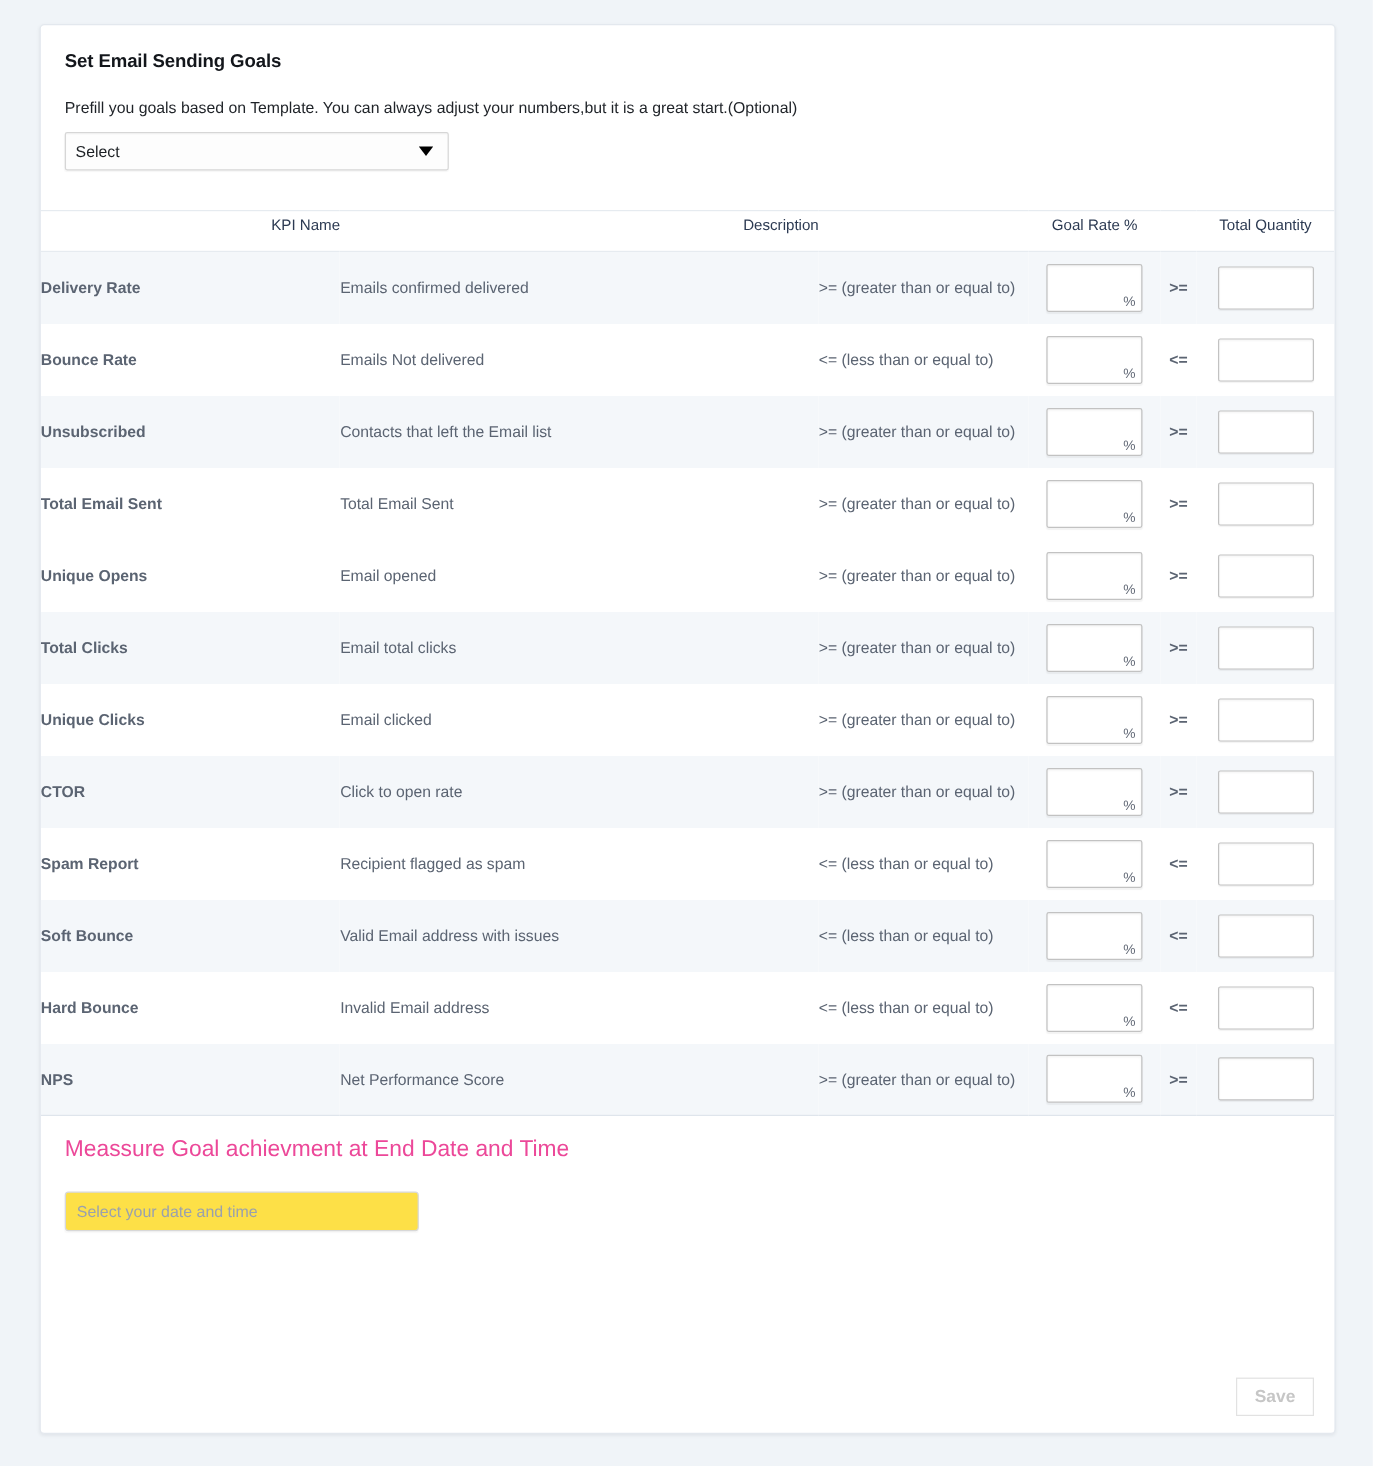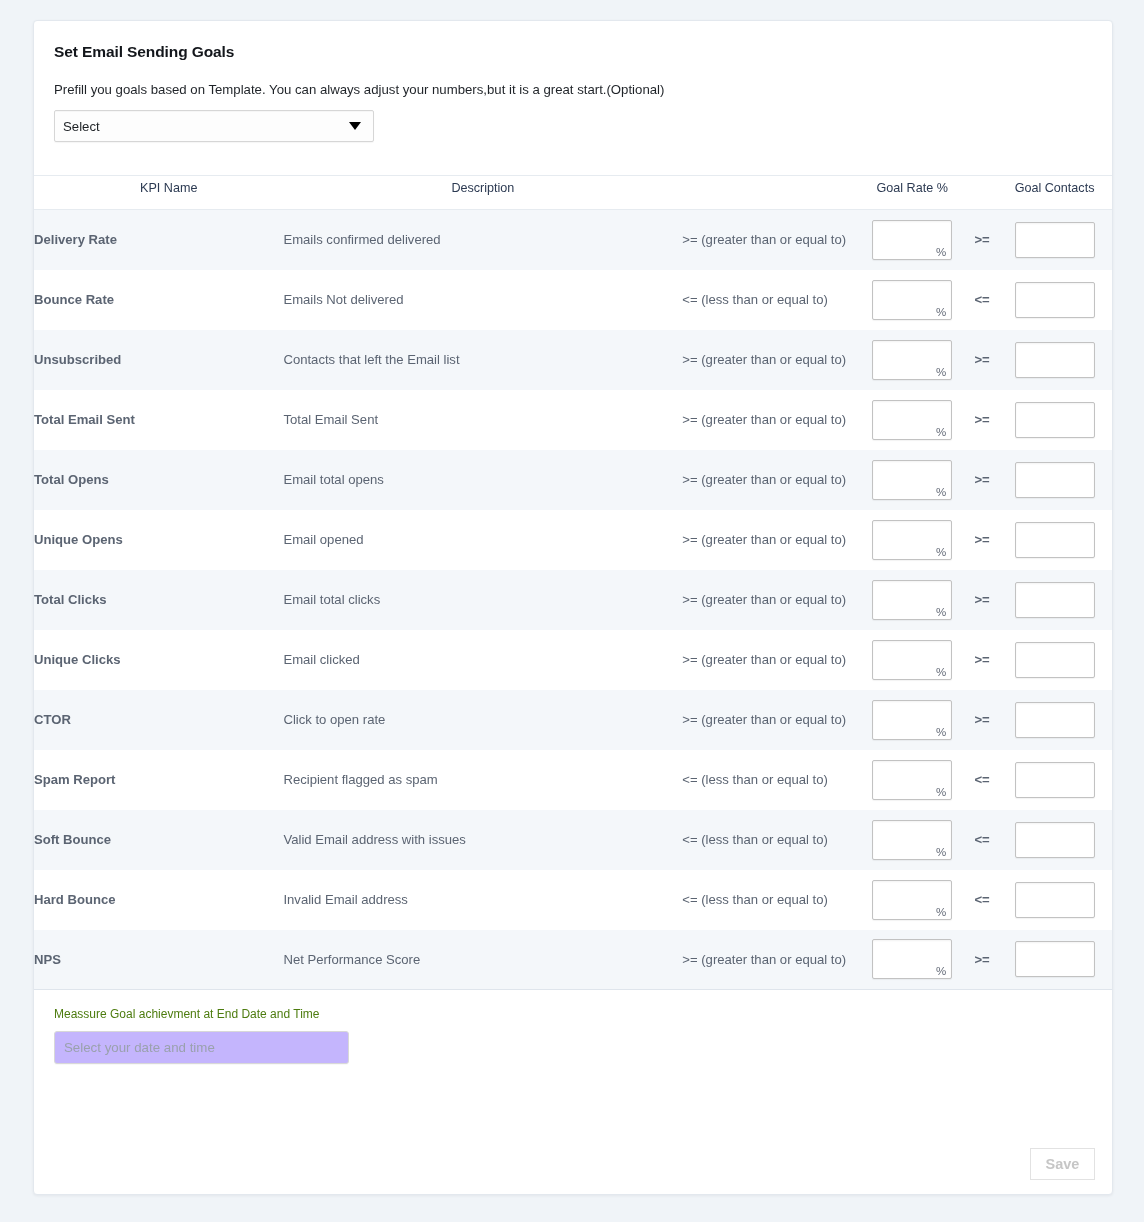--- a/index.html
+++ b/index.html
@@ -82,21 +82,21 @@
     margin-top: 33px;
     width: 100%;
     border-collapse: collapse;
     border-top: 1px solid #e6ebf0;
     border-bottom: 1px solid #dfe5ec;
   }
   .kpi-table thead th {
     font-size: 12.6px;
     font-weight: normal;
     color: #2c3a52;
-    text-align: center;
+    text-align: right;
     padding: 0 0 14px 0;
     background: #ffffff;
     border-bottom: 1px solid #e6ebf0;
     vertical-align: bottom;
   }
   .kpi-table thead tr { height: 34px; }
 
   .col-kpi   { width: 250px; padding-left: 20px !important; }
   .col-desc  { width: 400px; }
   .col-op    { width: 175px; }
@@ -182,30 +182,30 @@
     font-size: 13px;
     color: #333;
     padding: 0 6px;
   }
 
   
   .footer-section {
     padding: 17px 20px 0 20px;
   }
   .date-label {
-    font-size: 12px;
-    color: #4d7c0f;
-    margin-bottom: 10px;
+    font-size: 19px;
+    color: #ec4899;
+    margin-bottom: 24px;
   }
   .date-input {
     width: 295px;
     height: 33px;
     border: 1px solid #d8d8d8;
     border-radius: 3px;
-    background: #c4b5fd;
+    background: #fde047;
     font-family: "Liberation Sans", sans-serif;
     font-size: 13.3px;
     color: #3b4250;
     padding: 0 9px;
     outline: none;
     box-shadow: 0 1px 1px rgba(0,0,0,0.03);
   }
   .date-input::placeholder { color: #9aa1ad; }
 
   .save-row {
@@ -243,21 +243,21 @@
   </div>
 
   <table class="kpi-table">
     <thead>
       <tr>
         <th class="col-kpi">KPI Name</th>
         <th class="col-desc">Description</th>
         <th class="col-op"></th>
         <th class="col-rate">Goal Rate %</th>
         <th class="col-gap"></th>
-        <th class="col-qty">Goal Contacts</th>
+        <th class="col-qty">Total Quantity</th>
       </tr>
     </thead>
     <tbody id="kpi-body">
         <tr class="alt">
           <td class="cell-kpi">Delivery Rate</td>
           <td class="cell-desc">Emails confirmed delivered</td>
           <td class="cell-op">&gt;= (greater than or equal to)</td>
           <td class="cell-rate"><span class="rate-box"><input type="text" style=""><span class="pct-sign">%</span></span></td>
           <td class="cell-sign">&gt;=</td>
           <td class="cell-qty"><span class="qty-box"><input type="text" style=""></span></td>
@@ -274,28 +274,20 @@
           <td class="cell-kpi">Unsubscribed</td>
           <td class="cell-desc">Contacts that left the Email list</td>
           <td class="cell-op">&gt;= (greater than or equal to)</td>
           <td class="cell-rate"><span class="rate-box"><input type="text" style=""><span class="pct-sign">%</span></span></td>
           <td class="cell-sign">&gt;=</td>
           <td class="cell-qty"><span class="qty-box"><input type="text" style=""></span></td>
         </tr>
         <tr class="plain">
           <td class="cell-kpi">Total Email Sent</td>
           <td class="cell-desc">Total Email Sent</td>
-          <td class="cell-op">&gt;= (greater than or equal to)</td>
-          <td class="cell-rate"><span class="rate-box"><input type="text" style=""><span class="pct-sign">%</span></span></td>
-          <td class="cell-sign">&gt;=</td>
-          <td class="cell-qty"><span class="qty-box"><input type="text" style=""></span></td>
-        </tr>
-        <tr class="alt">
-          <td class="cell-kpi">Total Opens</td>
-          <td class="cell-desc">Email total opens</td>
           <td class="cell-op">&gt;= (greater than or equal to)</td>
           <td class="cell-rate"><span class="rate-box"><input type="text" style=""><span class="pct-sign">%</span></span></td>
           <td class="cell-sign">&gt;=</td>
           <td class="cell-qty"><span class="qty-box"><input type="text" style=""></span></td>
         </tr>
         <tr class="plain">
           <td class="cell-kpi">Unique Opens</td>
           <td class="cell-desc">Email opened</td>
           <td class="cell-op">&gt;= (greater than or equal to)</td>
           <td class="cell-rate"><span class="rate-box"><input type="text" style=""><span class="pct-sign">%</span></span></td>

